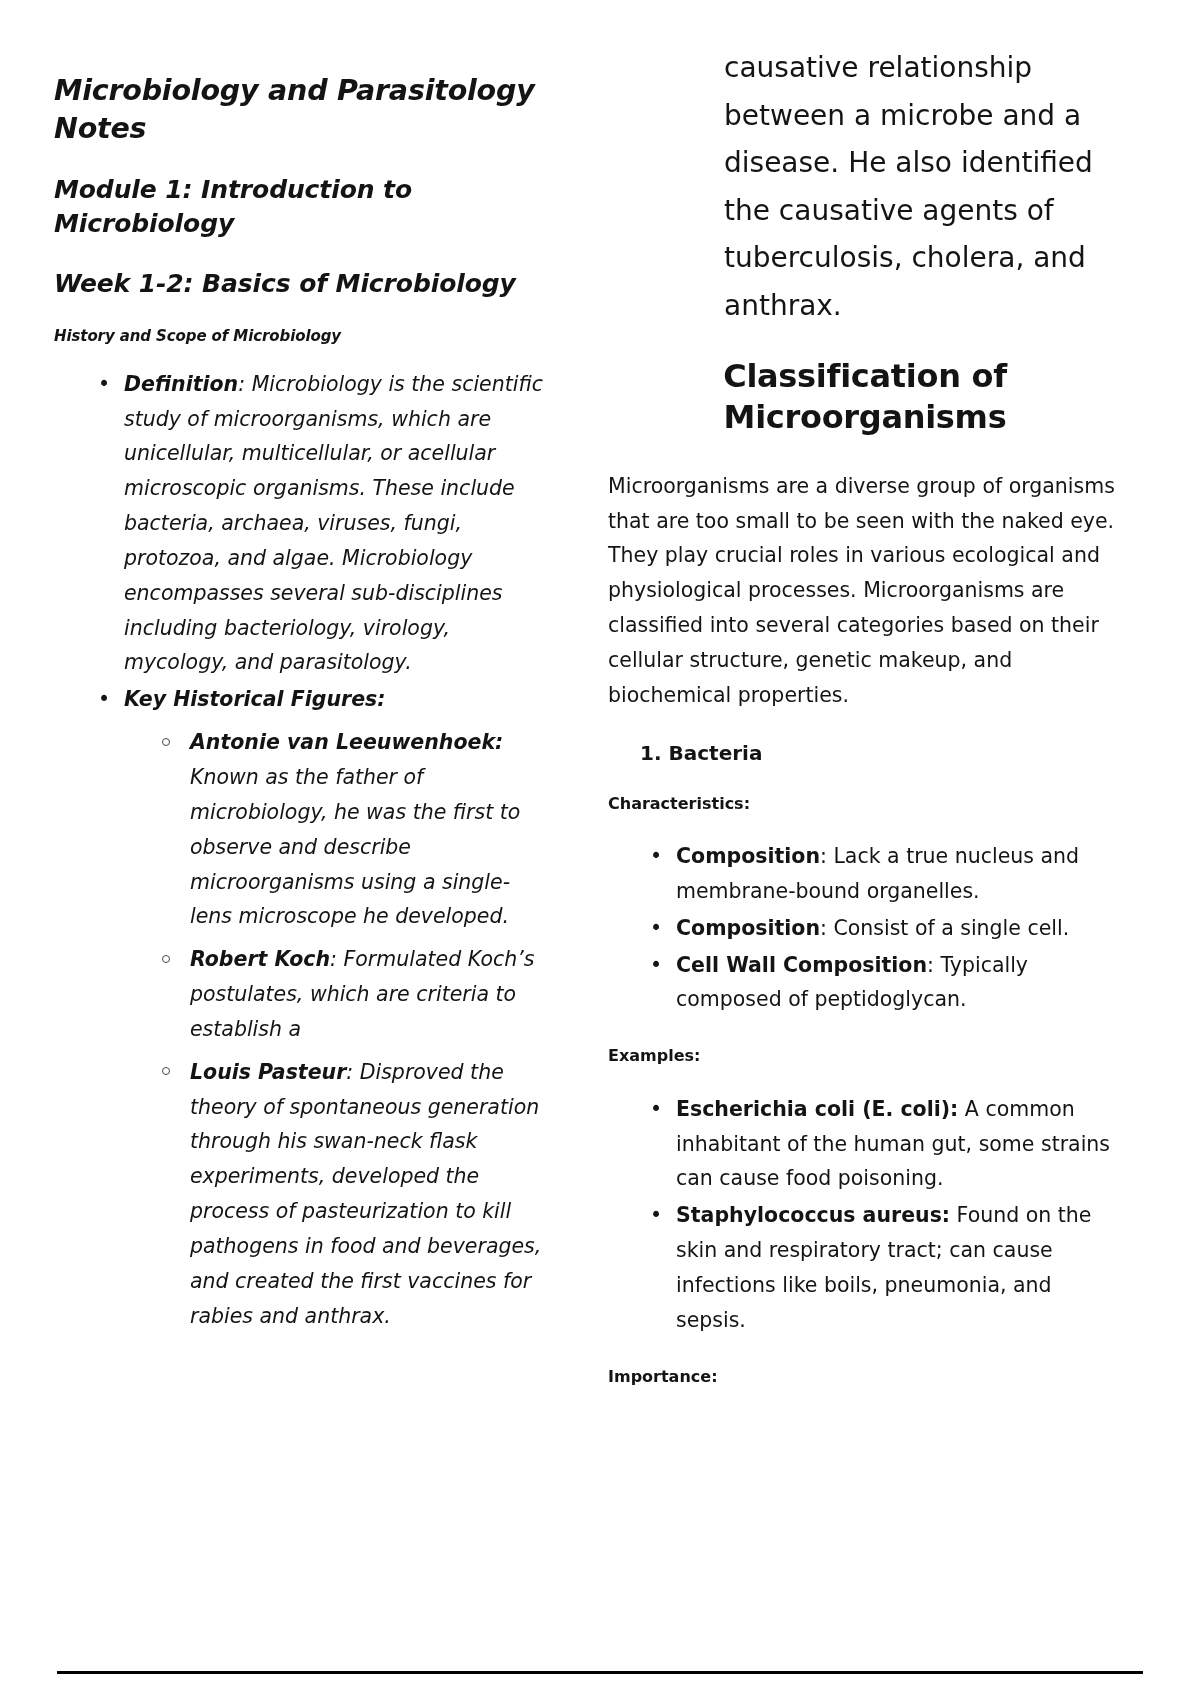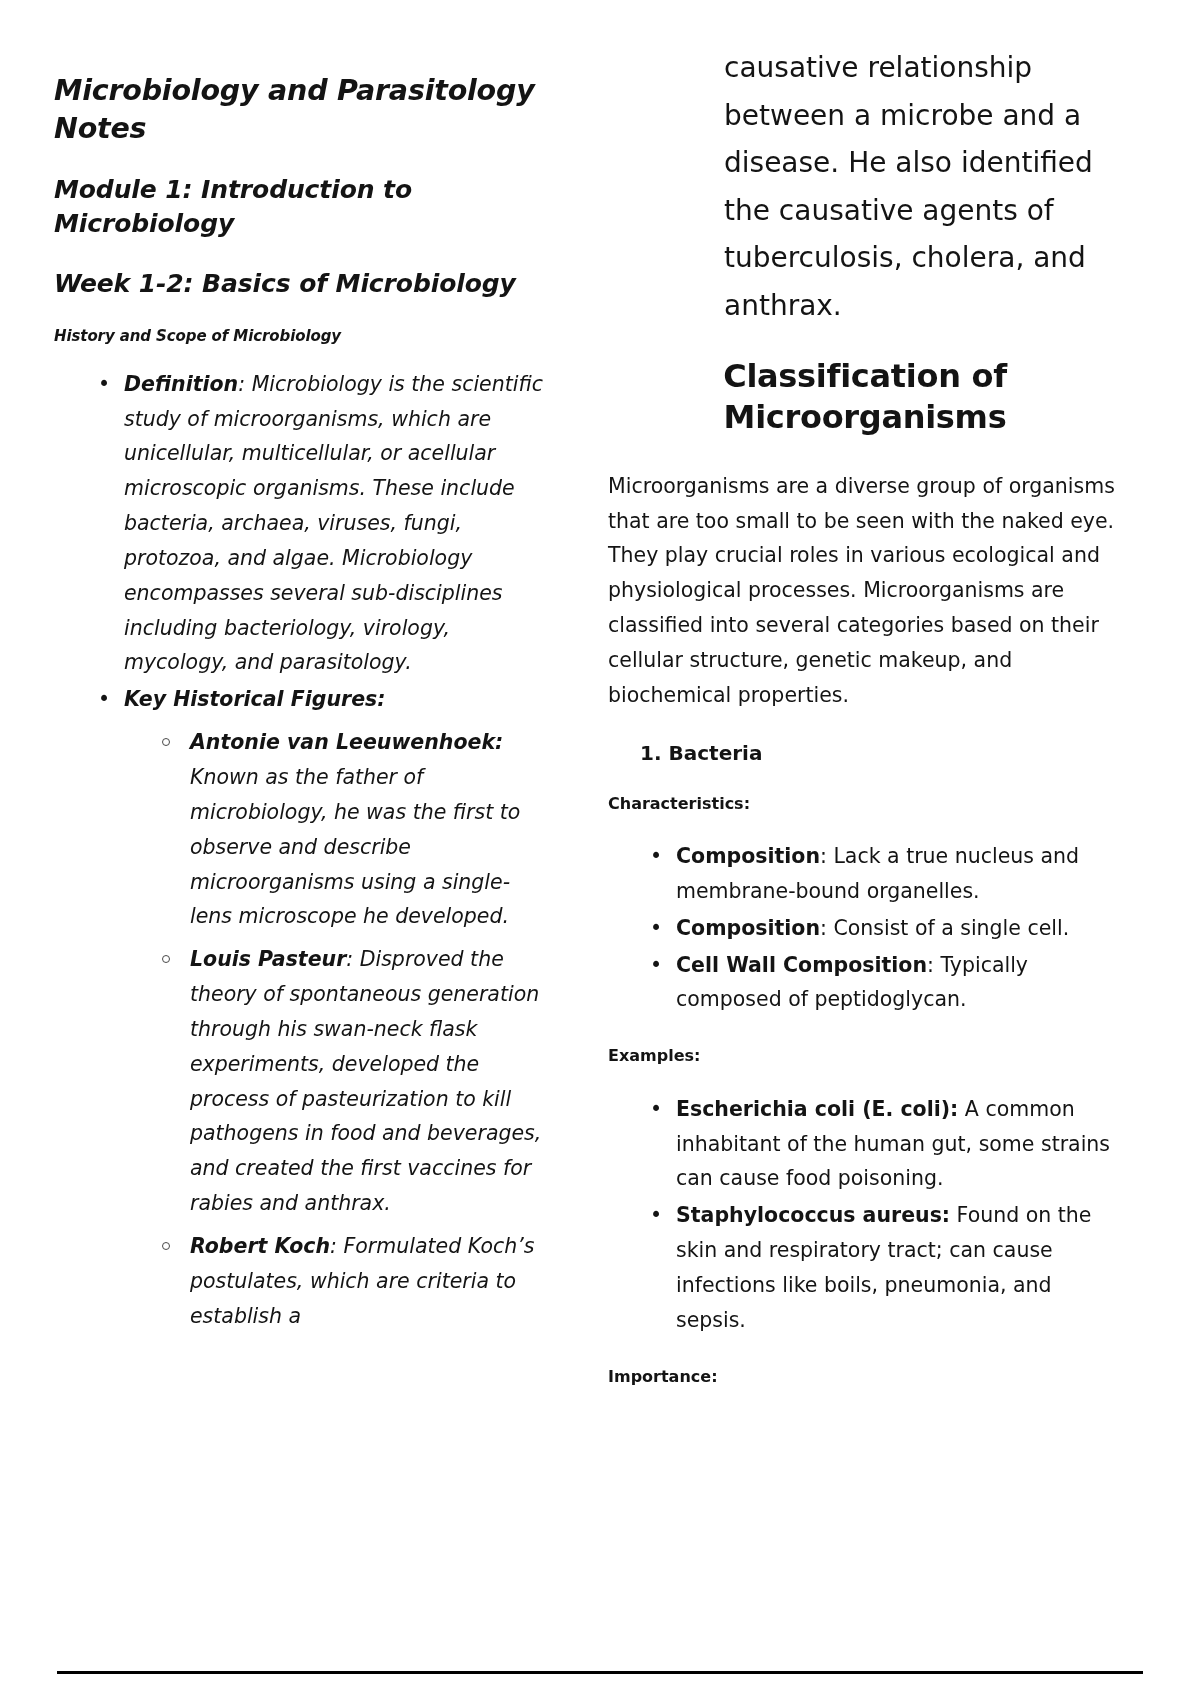--- a/index.html
+++ b/index.html
@@ -195,28 +195,28 @@
 
           <ul class="lvl2">
 
             <li>
               <span class="marker-hollow"></span>
               <b>Antonie van Leeuwenhoek:</b><span> </span><span>Known as the father of microbiology, he was the first to observe and describe microorganisms using a single-lens microscope he developed.</span>
             </li>
 
             <li>
               <span class="marker-hollow"></span>
+              <b>Robert Koch</b><span>: </span><span>Formulated Koch’s postulates, which are criteria to establish a</span>
+            </li>
+
+            <li>
+              <span class="marker-hollow"></span>
               <b>Louis Pasteur</b><span>: </span><span>Disproved the theory of spontaneous generation through his swan-neck flask experiments, developed the process of pasteurization to kill pathogens in food and beverages, and created the first vaccines for rabies and anthrax.</span>
             </li>
 
-            <li>
-              <span class="marker-hollow"></span>
-              <b>Robert Koch</b><span>: </span><span>Formulated Koch’s postulates, which are criteria to establish a</span>
-            </li>
-
           </ul>
         </li>
 
       </ul>
 
     </div>
 
     <div class="col col-right">
 
       <p class="cont">causative relationship between a microbe and a disease. He also identified the causative agents of tuberculosis, cholera, and anthrax.</p>

